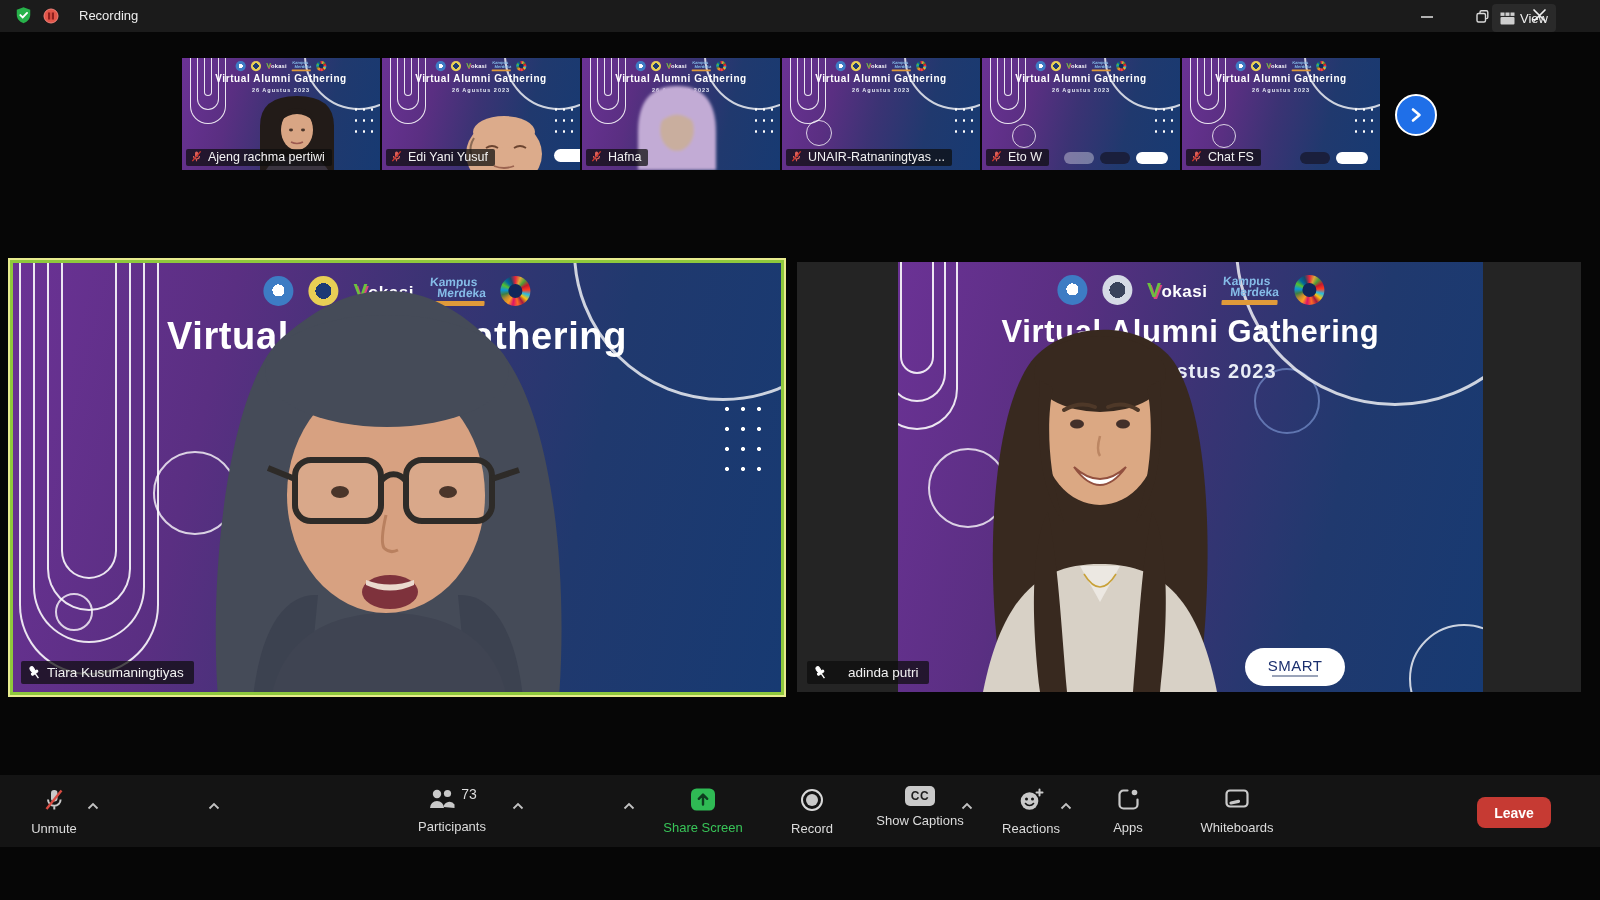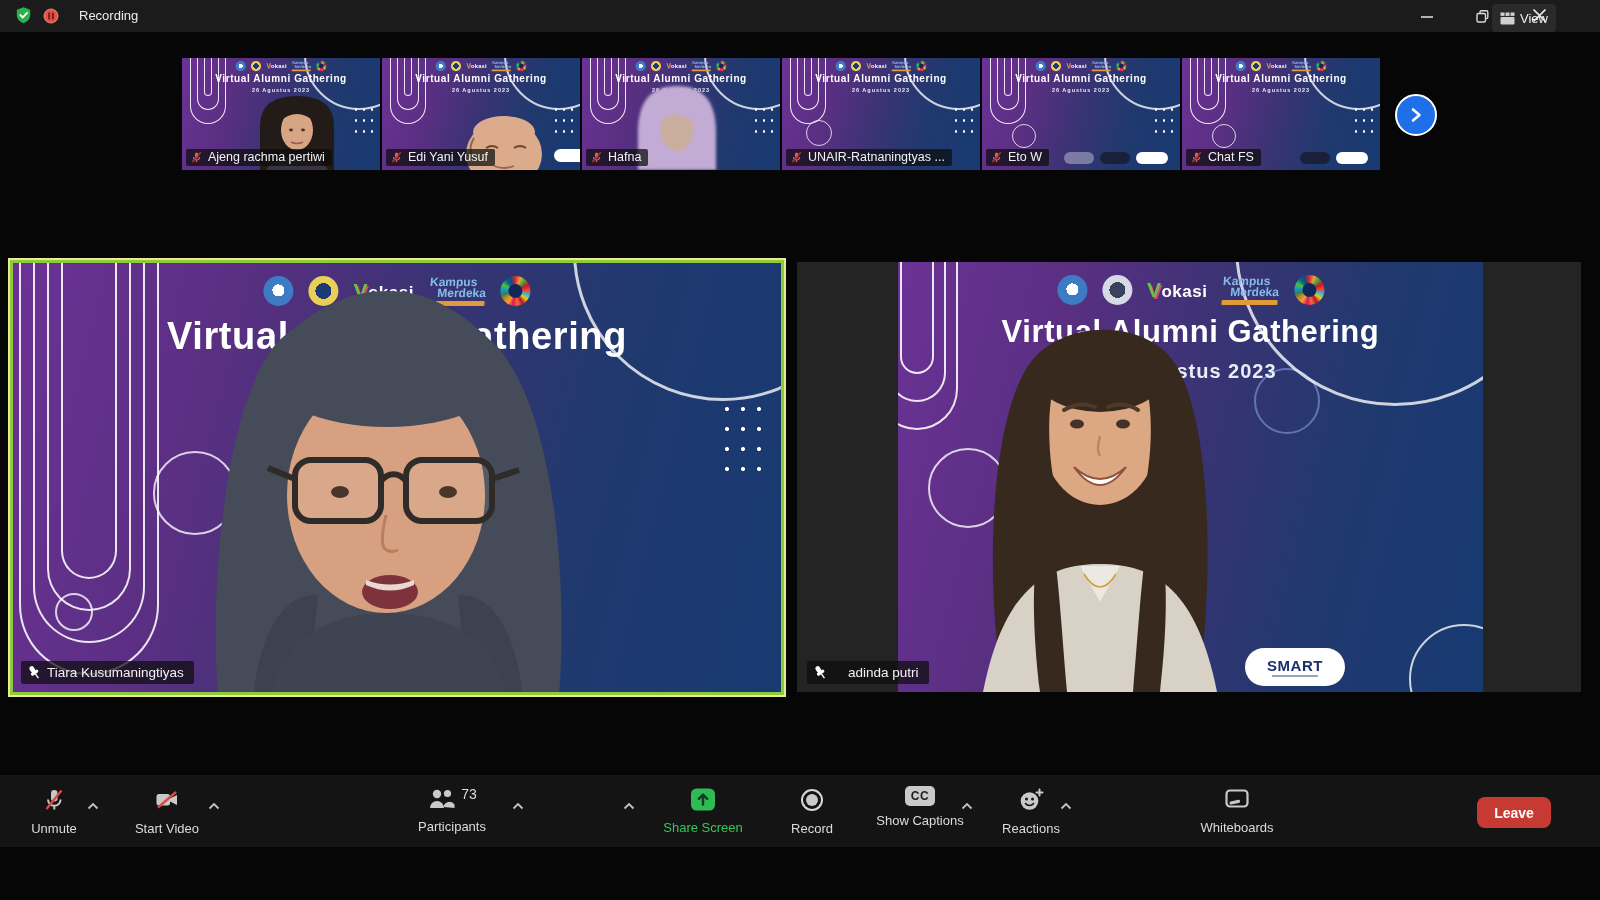--- a/index.html
+++ b/index.html
@@ -41,21 +41,21 @@
   .km1,.km2{color:#85bce8;font-weight:bold;font-size:12px;}
   .km2{padding-left:8px;margin-top:-1px;}
   .km-bar{height:5px;width:56px;background:#e09a3a;margin-top:2px;border-radius:1px;}
   .lg-sdg{width:30px;height:30px;position:relative;
           background:conic-gradient(#e5243b,#dda63a,#4c9f38,#c5192d,#ff3a21,#26bde2,#fcc30b,#a21942,#fd6925,#dd1367,#fd9d24,#bf8b2e,#3f7e44,#0a97d9,#56c02b,#00689d,#19486a,#e5243b);}
   .lg-sdg::after{content:'';position:absolute;inset:8px;border-radius:50%;background:#10275a;}
   .pill{position:absolute;border-radius:999px;background:#fff;}
 
   
   .thumb{position:absolute;top:58px;width:198px;height:112px;overflow:hidden;background:#222;}
-  .ntag{position:absolute;display:flex;align-items:flex-end;gap:5px;background:rgba(12,12,12,.72);
+  .ntag{position:absolute;display:flex;align-items:flex-start;gap:5px;background:rgba(12,12,12,.72);
         color:#f2f2f2;border-radius:2px;z-index:6;}
   .ntag.big{left:8px;bottom:8px;font-size:13.5px;padding:4px 10px 4px 6px;}
   .ntag.mini{left:4px;bottom:4px;font-size:12.5px;padding:1px 7px 2px 4px;}
   .next-btn{position:absolute;left:1395px;top:94px;width:42px;height:42px;border-radius:50%;
             border:2px solid #fff;background:#1f6fe8;display:flex;align-items:center;justify-content:center;}
 
   
   .tile-left{position:absolute;left:10px;top:260px;width:774px;height:435px;overflow:hidden;
              border:3px solid #8fc93c;box-shadow:0 0 0 2px #e7ec8e;background:#222;}
   .right-slot{position:absolute;left:797px;top:262px;width:784px;height:430px;background:#242424;overflow:hidden;}
@@ -422,21 +422,21 @@
             <div class="km1">Kampus</div>
             <div class="km2">Merdeka</div>
             <div class="km-bar"></div>
           </div>
           <div class="lg lg-sdg"></div>
         </div>
         <div class="vtitle" style="top:52px;font-size:31px;">Virtual Alumni Gathering</div>
         <div class="vdate" style="top:98px;font-size:20px;">26 Agustus 2023</div>
 
         <div style="position:absolute;left:347px;top:386px;width:100px;height:38px;border-radius:19px;background:#fff;display:flex;flex-direction:column;align-items:center;justify-content:center;z-index:3;">
-          <span style="color:#1b2f6e;font-weight:bold;font-size:15px;letter-spacing:.5px;">SMART</span>
+          <span style="color:#1b2f6e;font-weight:normal;font-size:15px;letter-spacing:.5px;">SMART</span>
           <div style="width:46px;height:2px;background:#9aa3b8;margin-top:1px;"></div>
         </div>
 
         <svg class="person" style="left:-90px;top:0;" width="585" height="430" viewBox="0 0 585 430">
           <path d="M195,430 C175,300 185,158 220,104 C250,58 334,55 366,100 C401,152 408,300 390,430 Z" fill="#38291f"></path>
           <ellipse cx="292" cy="172" rx="58" ry="71" fill="#dba883"></ellipse>
           <ellipse cx="292" cy="112" rx="66" ry="38" fill="#38291f"></ellipse>
           <path d="M232,118 C226,200 240,242 256,260 C240,212 238,160 245,126 Z" fill="#38291f"></path>
           <path d="M352,118 C358,200 344,242 328,260 C344,212 346,160 339,126 Z" fill="#38291f"></path>
           <path d="M256,148 q16,-9 31,-3 M300,145 q15,-6 30,3" stroke="#4e3828" stroke-width="4" fill="none" stroke-linecap="round"></path>
@@ -473,28 +473,20 @@
         <line x1="6.5" y1="23" x2="21.5" y2="4.5" stroke="#d84b42" stroke-width="2.4"></line>
       </svg>
       <span class="tb-label">Unmute</span>
     </div>
     <div class="tb-chev" style="left:87px;">
       <svg width="12" height="8" viewBox="0 0 12 8">
           <path d="M1.5,6.5 L6,2 L10.5,6.5" stroke="#c2c2c2" stroke-width="1.8" fill="none"></path>
         </svg>
     </div>
 
-    <div class="tb-item" style="left:107px;">
-      <svg width="28" height="28" viewBox="0 0 28 28">
-        <rect x="3.5" y="8" width="13.5" height="11.5" rx="2.5" fill="#c9c9c9"></rect>
-        <path d="M17,12.5 l7,-3.5 v10 l-7,-3.5 z" fill="#c9c9c9"></path>
-        <line x1="5" y1="21.5" x2="23" y2="6" stroke="#d84b42" stroke-width="2.4"></line>
-      </svg>
-      <span class="tb-label">Start Video</span>
-    </div>
     <div class="tb-chev" style="left:208px;">
       <svg width="12" height="8" viewBox="0 0 12 8">
           <path d="M1.5,6.5 L6,2 L10.5,6.5" stroke="#c2c2c2" stroke-width="1.8" fill="none"></path>
         </svg>
     </div>
 
     <div class="tb-item" style="left:392px;">
       <div style="display:flex;align-items:flex-start;gap:4px;">
         <svg width="30" height="26" viewBox="0 0 30 26">
           <circle cx="10" cy="8" r="4.2" fill="#c9c9c9"></circle>
@@ -553,20 +545,27 @@
         <path d="M22.5,3.5 v6 M19.5,6.5 h6" stroke="#c9c9c9" stroke-width="2" stroke-linecap="round"></path>
       </svg>
       <span class="tb-label">Reactions</span>
     </div>
     <div class="tb-chev" style="left:1060px;">
       <svg width="12" height="8" viewBox="0 0 12 8">
           <path d="M1.5,6.5 L6,2 L10.5,6.5" stroke="#c2c2c2" stroke-width="1.8" fill="none"></path>
         </svg>
     </div>
 
+    <div class="tb-item" style="left:1068px;">
+      <svg width="27" height="27" viewBox="0 0 27 27">
+        <path d="M12.5,4.5 H8.5 a4,4 0 0 0 -4,4 v10 a4,4 0 0 0 4,4 h10 a4,4 0 0 0 4,-4 v-5" stroke="#c9c9c9" stroke-width="2.2" fill="none" stroke-linecap="round"></path>
+        <circle cx="19.5" cy="6.5" r="2.8" fill="#c9c9c9"></circle>
+      </svg>
+      <span class="tb-label">Apps</span>
+    </div>
 
     <div class="tb-item" style="left:1177px;">
       <svg width="28" height="27" viewBox="0 0 28 27">
         <rect x="3.5" y="4.5" width="21" height="16" rx="3.5" stroke="#c9c9c9" stroke-width="2.2" fill="none"></rect>
         <path d="M8,17 l7.5,-1.6" stroke="#c9c9c9" stroke-width="3.2" stroke-linecap="round"></path>
       </svg>
       <span class="tb-label">Whiteboards</span>
     </div>
 
     <div class="leave-btn">Leave</div>

